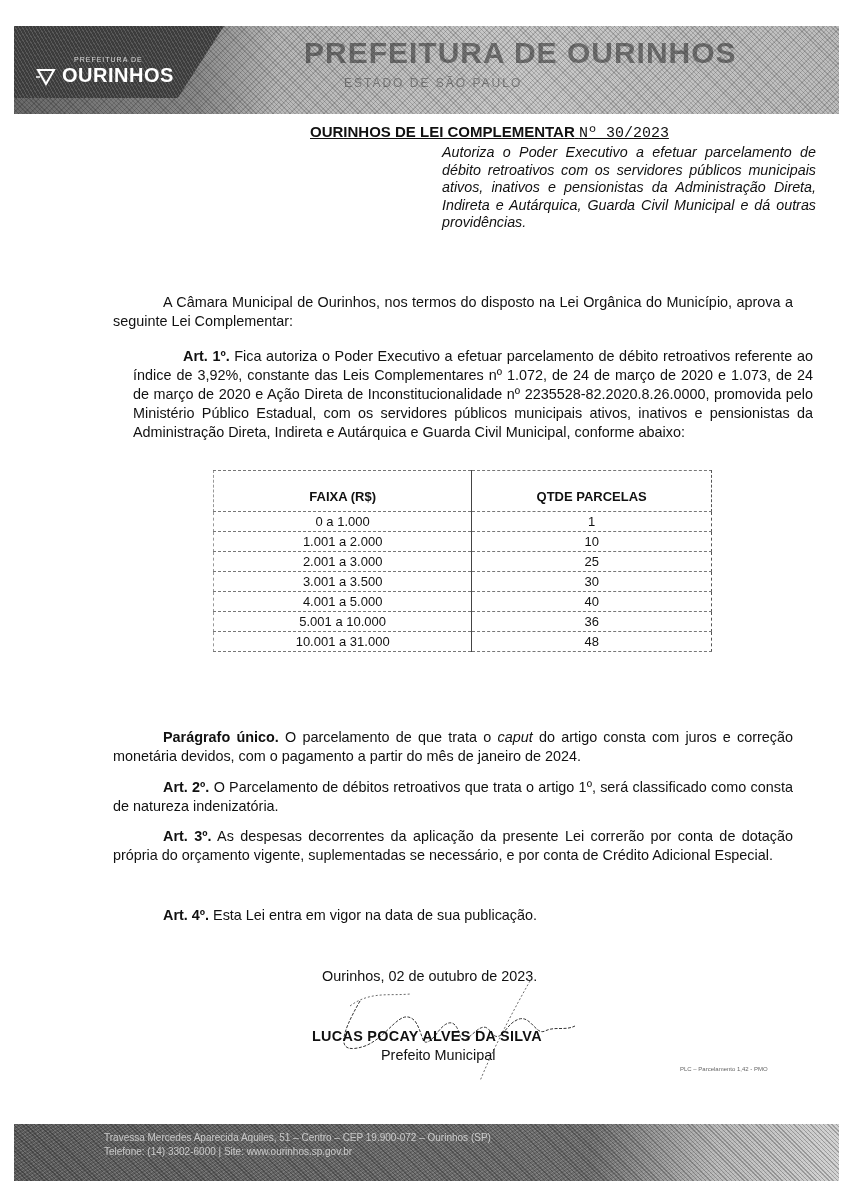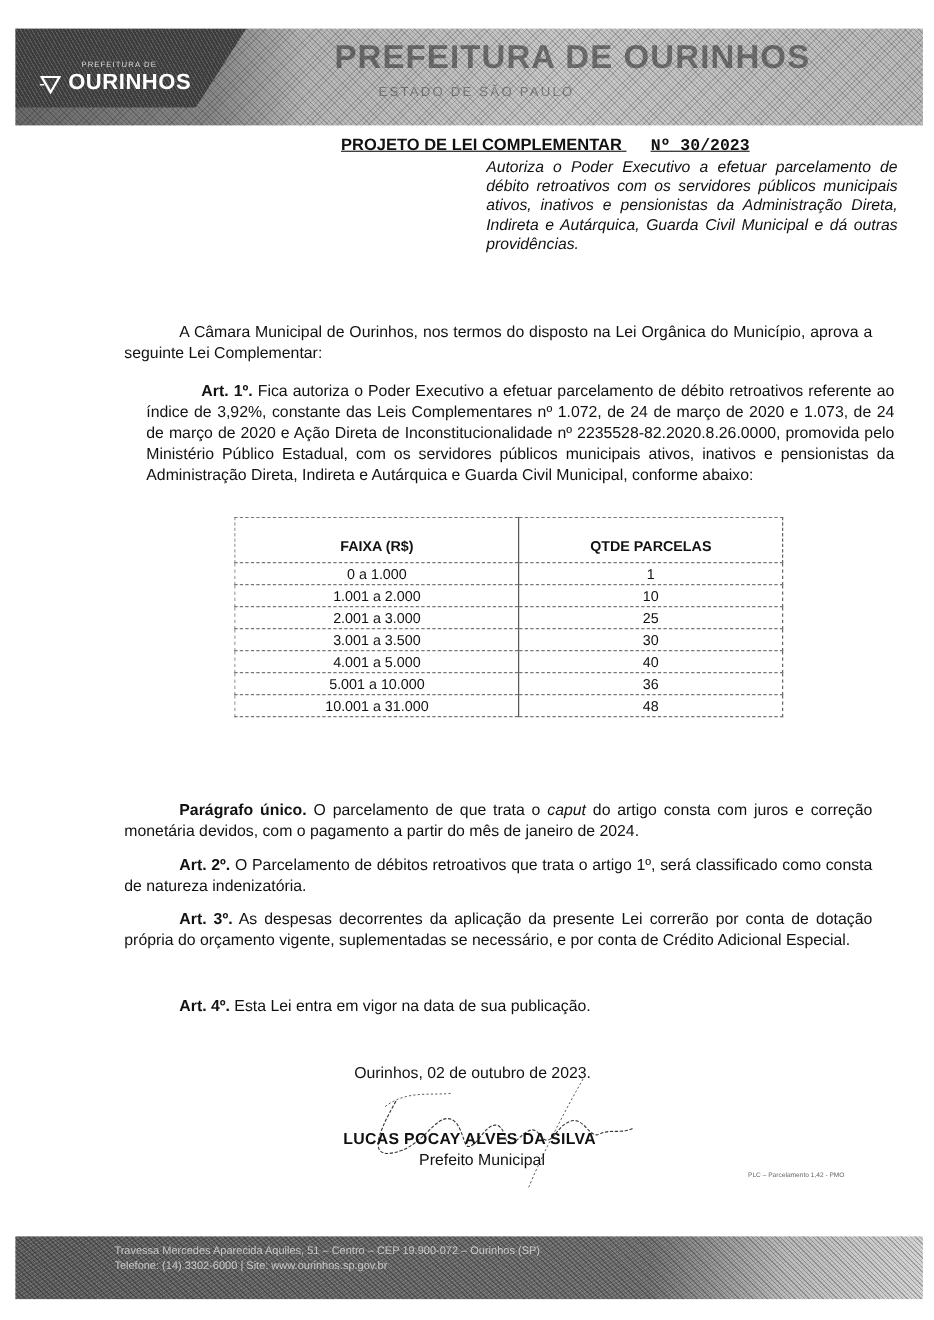--- a/index.html
+++ b/index.html
@@ -36,21 +36,21 @@
     letter-spacing: 1px; font-weight: bold;
   }
   .header-sub {
     position: absolute; left: 330px; top: 50px; font-size: 12px; color: rgba(40,40,40,0.45); letter-spacing: 2px;
   }
   
   .title {
     position: absolute; left: 310px; top: 123px; font-size: 15px; font-weight: bold; text-decoration: underline;
     white-space: nowrap;
   }
-  .title .num { font-family: "Liberation Mono", monospace; font-weight: bold; margin-left: 22px; }
+  .title .num { font-family: "Liberation Mono", monospace; font-weight: normal; margin-left: 0; }
   .ementa {
     position: absolute; left: 442px; top: 144px; width: 374px; font-size: 14.3px; font-style: italic;
     line-height: 17.5px; text-align: justify;
   }
   .para {
     position: absolute; left: 113px; width: 680px; font-size: 14.4px; line-height: 19px; text-align: justify;
   }
   .para .indent { display: inline-block; width: 50px; }
   .para b { font-weight: bold; }
   .para i { font-style: italic; }
@@ -90,21 +90,21 @@
       <line x1="0" y1="9" x2="4" y2="9" stroke="#fff" stroke-width="1.5"></line>
     </svg>
     <span class="logo-small">PREFEITURA DE</span>
     <span class="logo-text">OURINHOS</span>
   </div>
   <div class="header-title">PREFEITURA DE OURINHOS</div>
   <div class="header-sub">ESTADO DE SÃO PAULO</div>
 </div>
 
 <div class="title">
-  <span>PROJETO DE LEI COMPLEMENTAR</span>
+  <span>OURINHOS DE LEI COMPLEMENTAR</span>
   <span class="num">Nº 30/2023</span>
 </div>
 
 <div class="ementa">Autoriza o Poder Executivo a efetuar parcelamento de débito retroativos com os servidores públicos municipais ativos, inativos e pensionistas da Administração Direta, Indireta e Autárquica, Guarda Civil Municipal e dá outras providências.</div>
 
 <div class="para" style="top:293px;">
   <span class="indent"></span><span>A Câmara Municipal de Ourinhos, nos termos do disposto na Lei Orgânica do Município, aprova a seguinte Lei Complementar:</span>
 </div>
 
 <div class="para" style="top:347px;margin-left:20px;">

